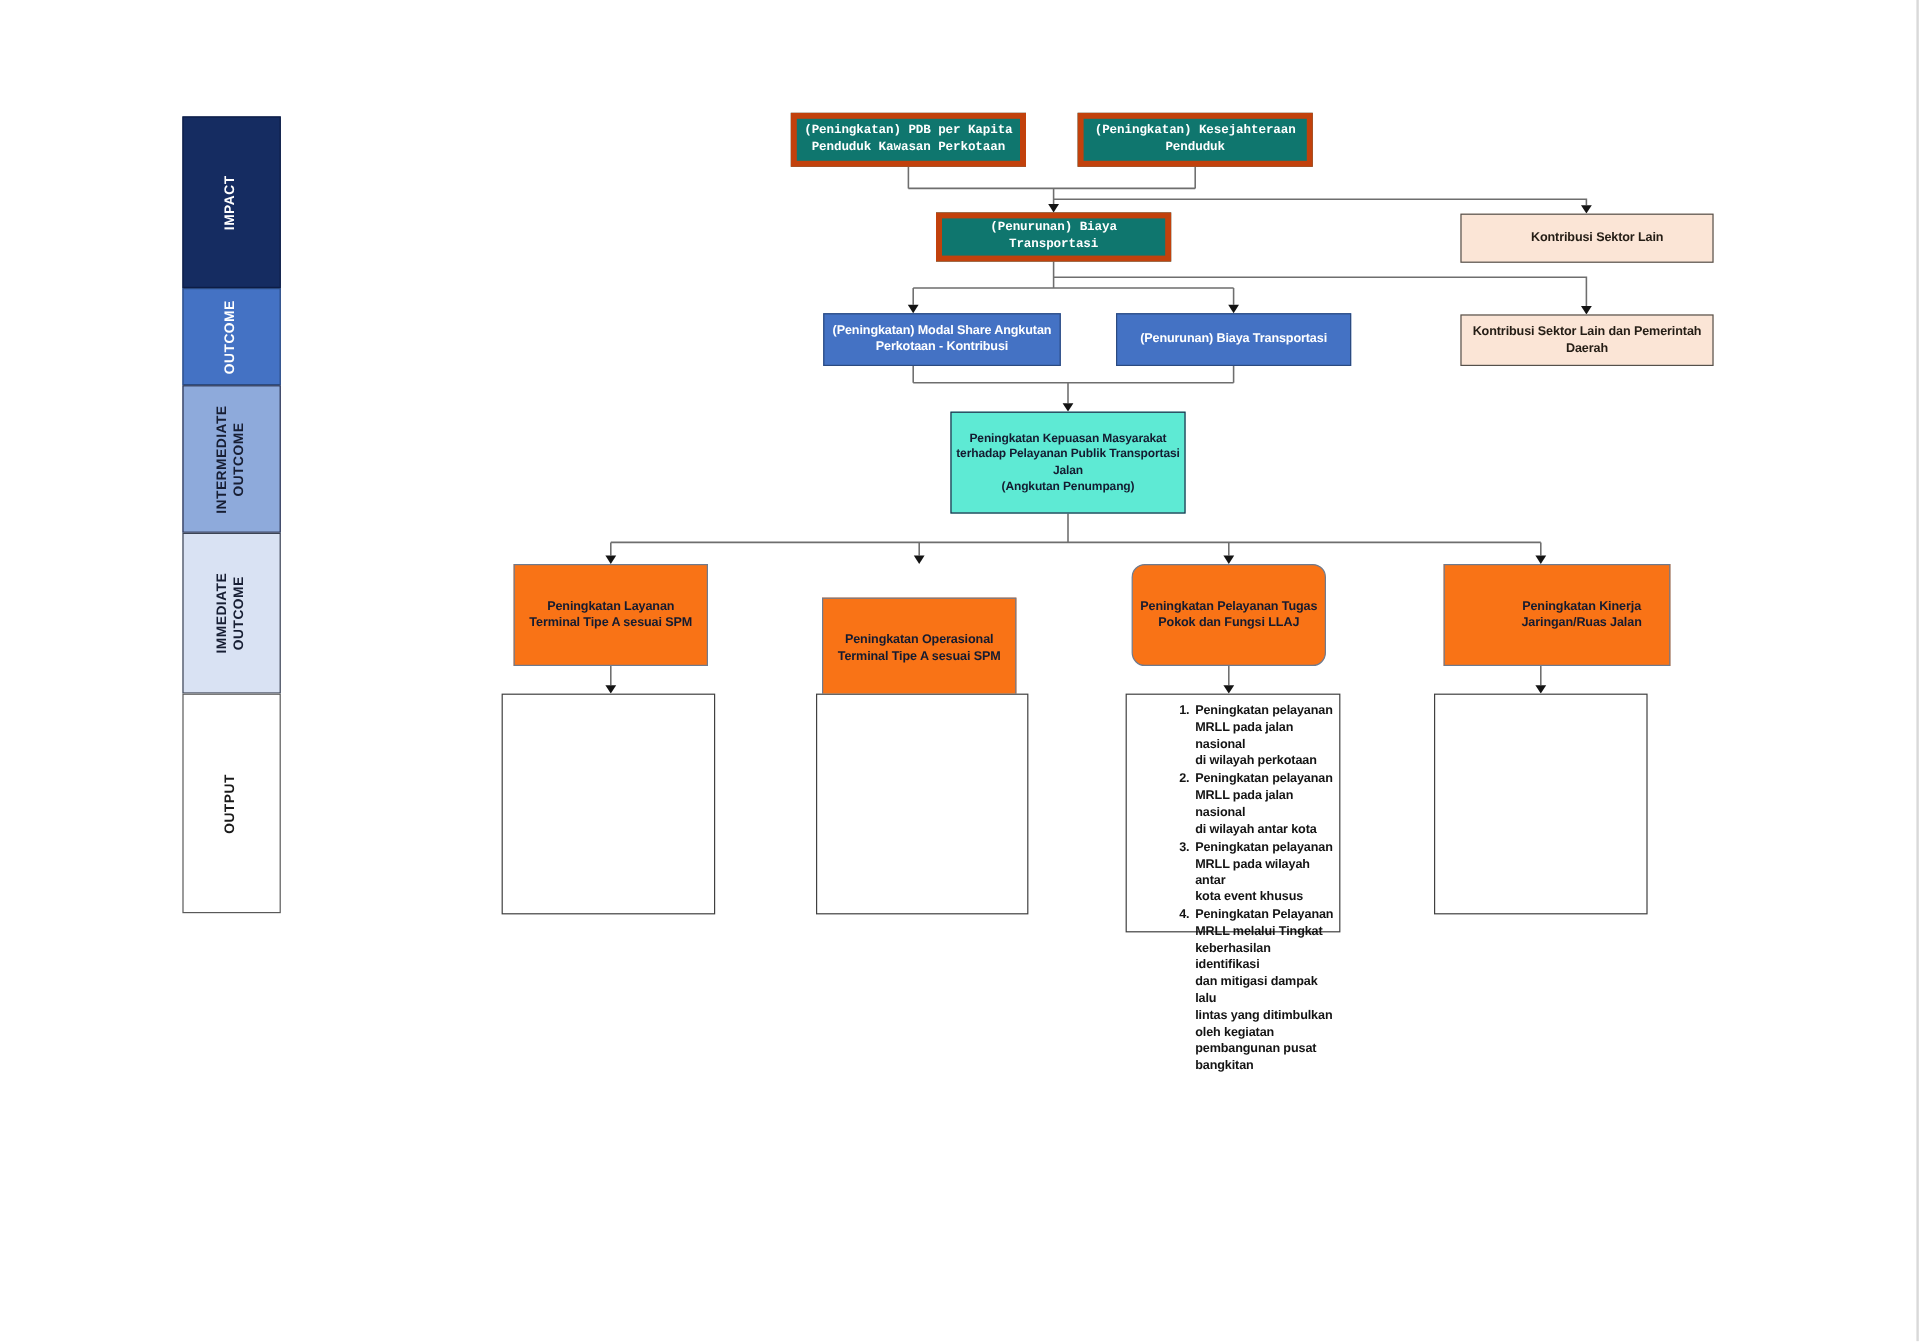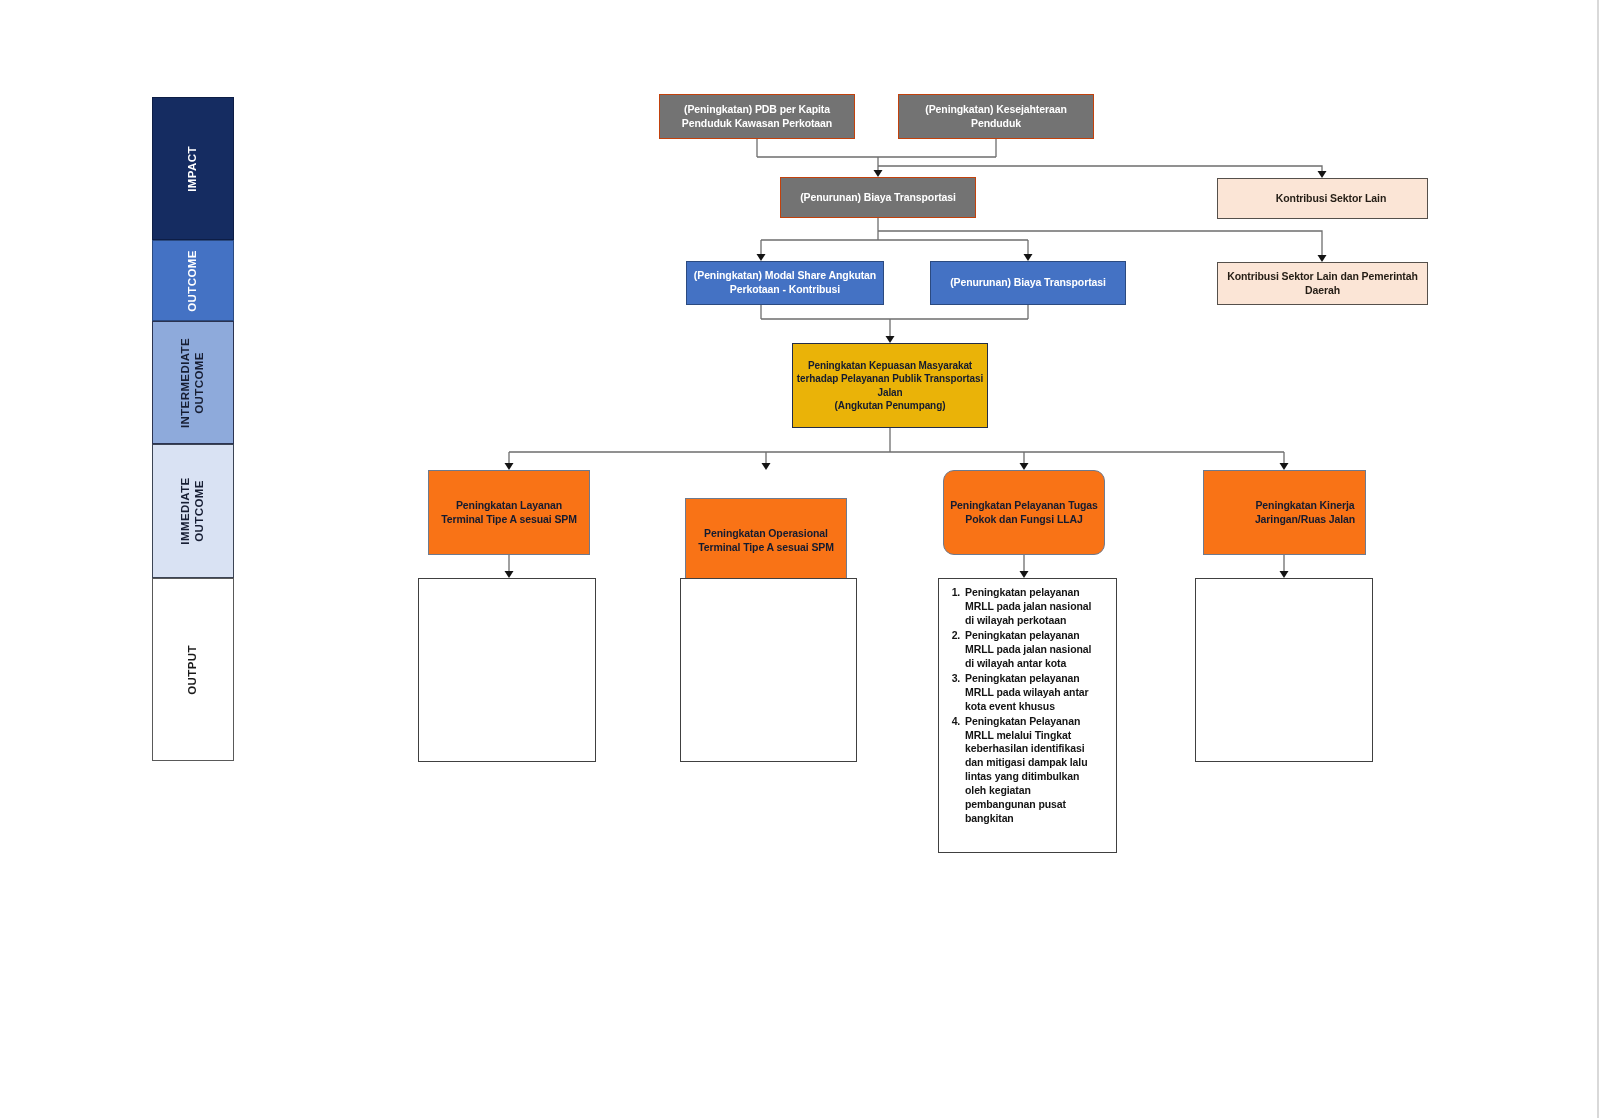--- a/index.html
+++ b/index.html
@@ -22,46 +22,46 @@
   .s-intermediate{top:321px;height:123px;background:#8EAADB;color:#171e33;border-color:#2b3350;}
   .s-immediate{top:444px;height:134px;background:#D9E2F3;color:#171e33;border-color:#3c4454;}
   .s-output{top:578px;height:183px;background:#ffffff;color:#1a1a1a;border-color:#595959;}
   
   .node{
     position:absolute;box-sizing:border-box;
     display:flex;align-items:center;justify-content:center;
     text-align:center;font-weight:bold;font-size:10.5px;line-height:1.32;
     white-space:pre-line;padding:2px 3px;letter-spacing:-0.1px;
   }
-  .navy{background:#737373;color:#ffffff;border:1px solid #c2410c;}
+  .navy{background:#0f766e;color:#ffffff;border:5px solid #c2410c;font-family:Liberation Mono, monospace;}
   .blue{background:#4472C4;color:#ffffff;border:1.6px solid #2b4a80;}
-  .midblue{background:#eab308;color:#141b30;border:1.6px solid #222c49;}
+  .midblue{background:#5eead4;color:#141b30;border:1.6px solid #222c49;}
   .lightblue{background:#f97316;color:#141b30;border:1.4px solid #6e7a8e;}
   .peach{background:#FBE5D6;color:#241d15;border:1.6px solid #55504b;}
   .whitebox{background:#ffffff;border:1.5px solid #404040;}
   .n-pdb{left:659px;top:94px;width:196px;height:45px;}
   .n-kesejahteraan{left:898px;top:94px;width:196px;height:45px;}
   .n-penurunan1{left:780px;top:177px;width:196px;height:41px;}
   .n-kontribusi1{left:1217px;top:178px;width:211px;height:41px;padding-left:20px;}
   .n-modal{left:686px;top:261px;width:198px;height:44px;}
   .n-penurunan2{left:930px;top:261px;width:196px;height:44px;}
   .n-kontribusi2{left:1217px;top:262px;width:211px;height:43px;}
   .n-kepuasan{left:792px;top:343px;width:196px;height:85px;font-size:10px;}
   .n-im1{left:428px;top:470px;width:162px;height:85px;}
   .n-im2{left:685px;top:470px;width:162px;height:85px;margin-top:28px;}
   .n-im3{left:943px;top:470px;width:162px;height:85px;border-radius:11px;}
-  .n-im4{left:1203px;top:470px;width:163px;height:85px;padding-left:44px;}
+  .n-im4{left:1203px;top:470px;width:189px;height:85px;padding-left:44px;}
   .n-out1{left:418px;top:578px;width:178px;height:184px;}
   .n-out2{left:680px;top:578px;width:177px;height:184px;}
   .n-out4{left:1195px;top:578px;width:178px;height:184px;}
   
   .listbox{
-    position:absolute;left:938px;top:578px;width:179px;height:275px;
+    position:absolute;left:938px;top:578px;width:179px;height:199px;
     box-sizing:border-box;background:#fff;border:1.5px solid #404040;
-    font-weight:bold;font-size:10.5px;color:#141414;letter-spacing:-0.1px;
+    font-weight:bold;font-size:10.5px;color:#141414;letter-spacing:-0.1px;padding-left:31px;
   }
   .listbox ol{margin:7px 2px 0 0;padding-left:24px;}
   .listbox li{white-space:pre-line;line-height:1.33;margin:0 0 1px 0;padding-left:2px;}
   
   .connectors{position:absolute;left:0;top:0;pointer-events:none;}
   
   .caption{
     position:absolute;left:458px;top:835px;width:700px;text-align:center;
     font-size:17px;color:#303030;letter-spacing:0;
   }

